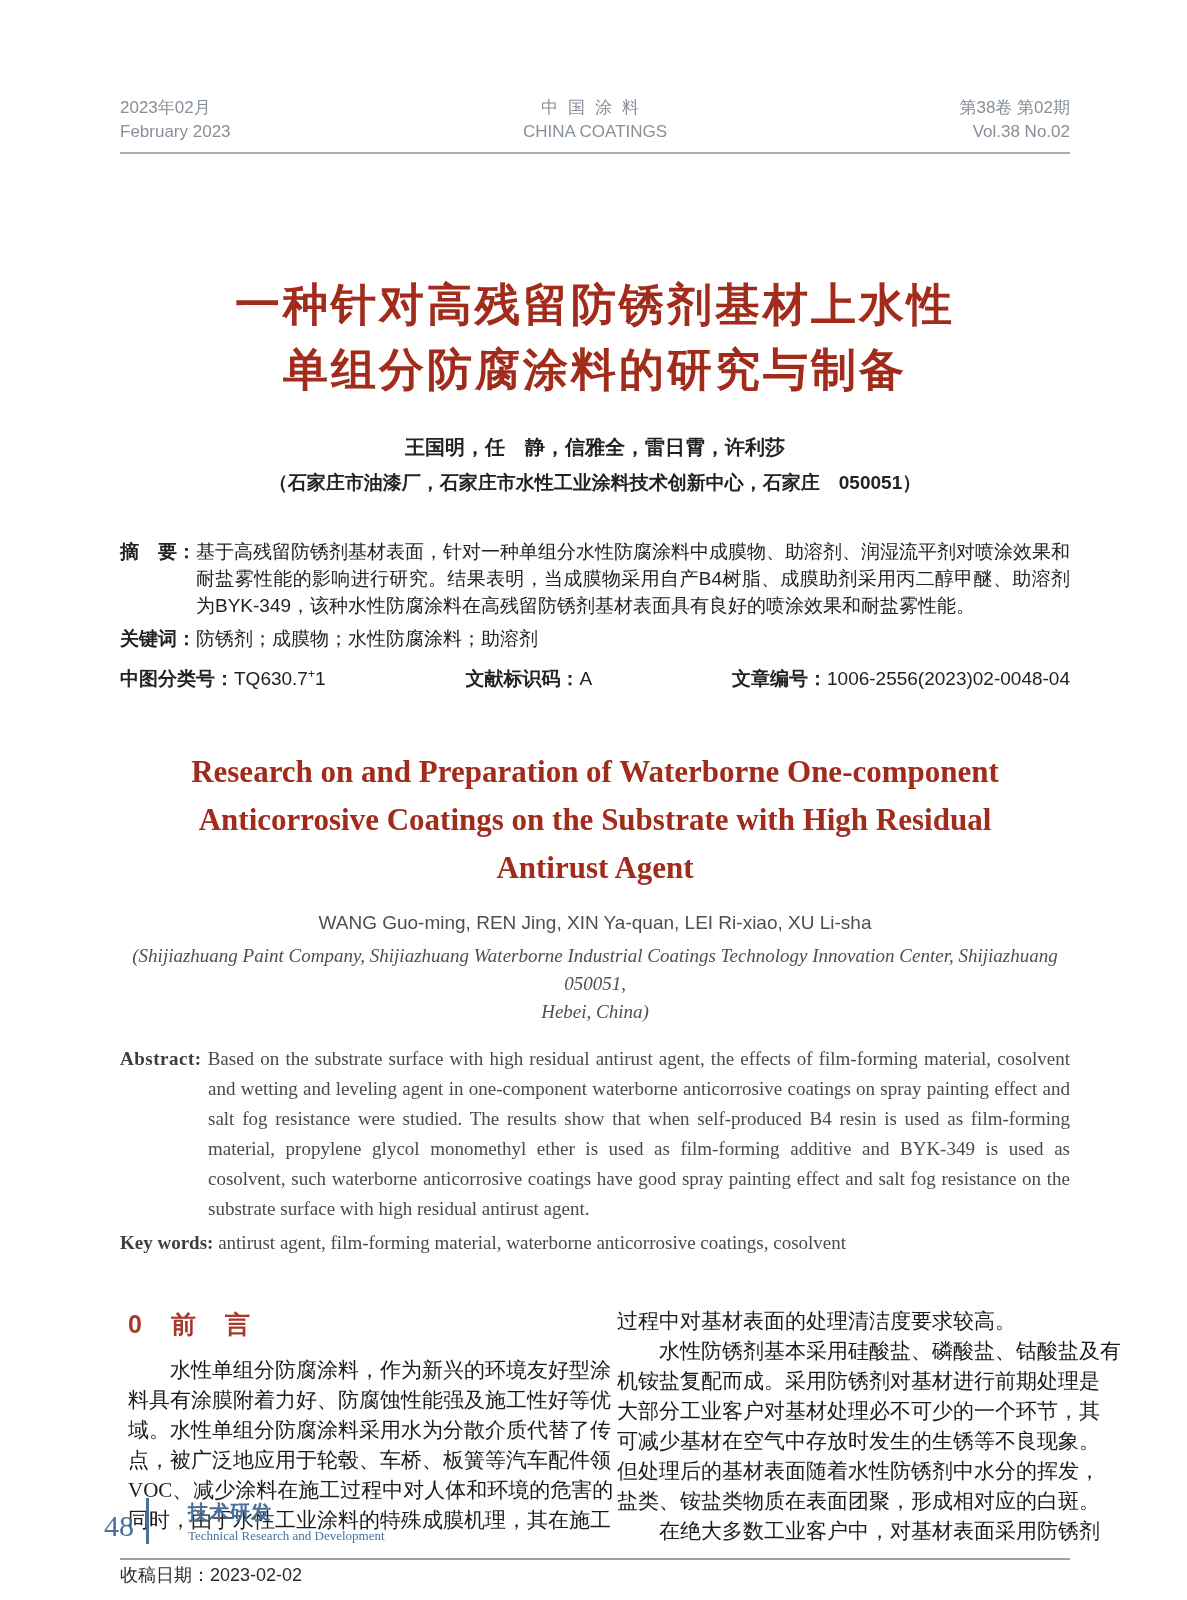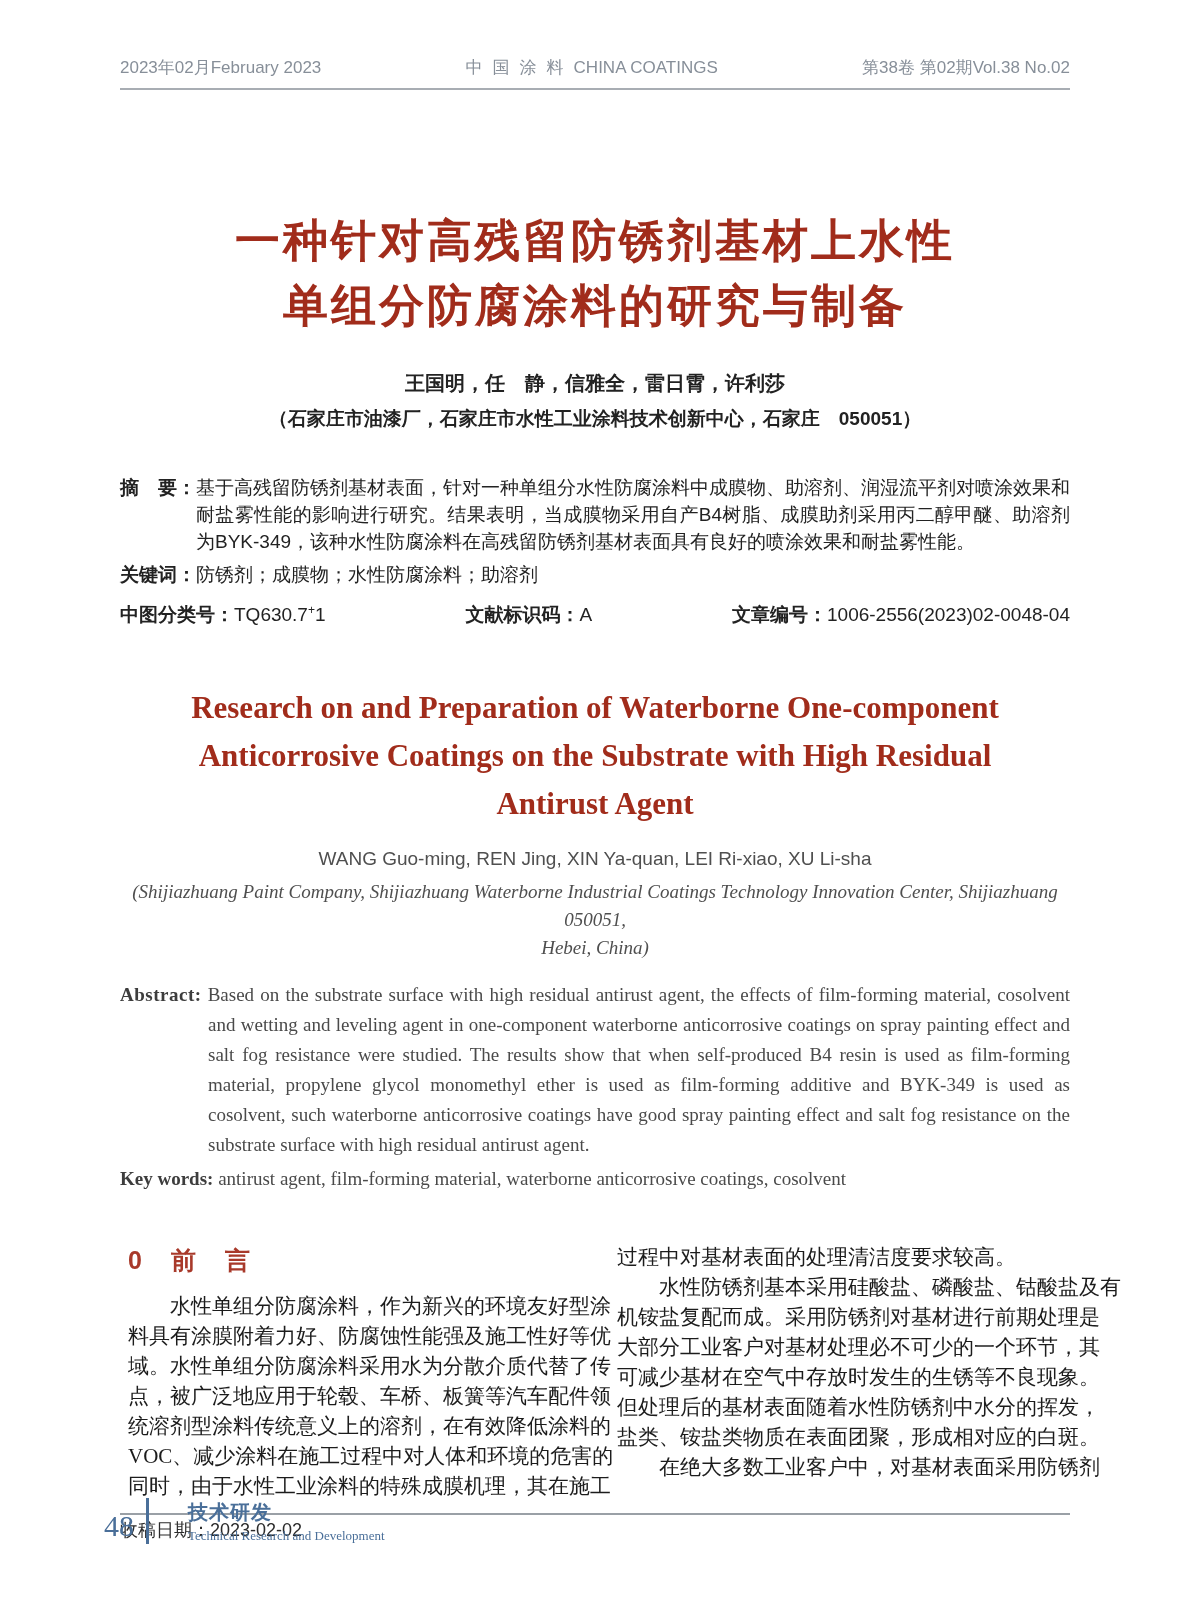--- a/index.html
+++ b/index.html
@@ -14,21 +14,21 @@
     width: 1187px; height: 1600px;
     padding: 56px 117px 0 120px;
     position: relative;
   }
   
   .jheader {
     display: flex; justify-content: space-between; align-items: flex-end;
     color: #878f99; font-size: 17px; line-height: 24px;
     padding-bottom: 8px; border-bottom: 2px solid #a8adb3;
   }
-  .jheader .col { display: flex; flex-direction: row; }
+  .jheader .col { display: flex; flex-direction: column; margin-top: 40px; }
   .jheader .c-left { text-align: left; }
   .jheader .c-center { text-align: center; }
   .jheader .c-center .cn { letter-spacing: 10px; }
   .jheader .c-right { text-align: right; }
   
   .title-cn {
     margin-top: 118px; text-align: center;
     color: #a12c1b; font-weight: bold;
     font-size: 45px; line-height: 65px; letter-spacing: 3px;
   }
@@ -174,21 +174,20 @@
 
   <div class="kw-en"><span class="lbl">Key words:</span> <span>antirust agent, film-forming material, waterborne anticorrosive coatings, cosolvent</span></div>
 
   <div class="body-cols">
     <div class="bcol">
       <div class="sec-head">0　前　言</div>
       <div class="bline">　　水性单组分防腐涂料，作为新兴的环境友好型涂</div>
       <div class="bline">料具有涂膜附着力好、防腐蚀性能强及施工性好等优</div>
       <div class="bline">域。水性单组分防腐涂料采用水为分散介质代替了传</div>
       <div class="bline">点，被广泛地应用于轮毂、车桥、板簧等汽车配件领</div>
-      <div class="bline">统溶剂型涂料传统意义上的溶剂，在有效降低涂料的</div>
       <div class="bline">VOC、减少涂料在施工过程中对人体和环境的危害的</div>
       <div class="bline">同时，由于水性工业涂料的特殊成膜机理，其在施工</div>
     </div>
     <div class="bcol">
       <div class="bline">过程中对基材表面的处理清洁度要求较高。</div>
       <div class="bline">　　水性防锈剂基本采用硅酸盐、磷酸盐、钴酸盐及有</div>
       <div class="bline">机铵盐复配而成。采用防锈剂对基材进行前期处理是</div>
       <div class="bline">大部分工业客户对基材处理必不可少的一个环节，其</div>
       <div class="bline">可减少基材在空气中存放时发生的生锈等不良现象。</div>
       <div class="bline">但处理后的基材表面随着水性防锈剂中水分的挥发，</div>

